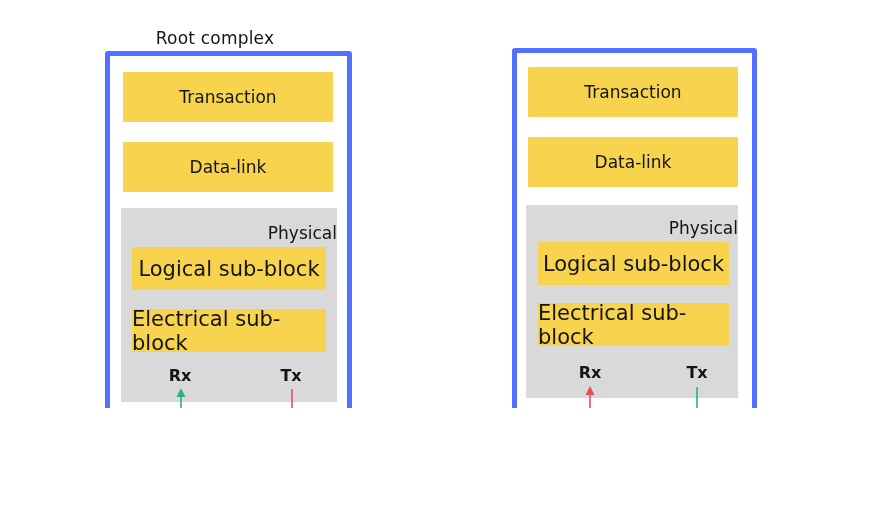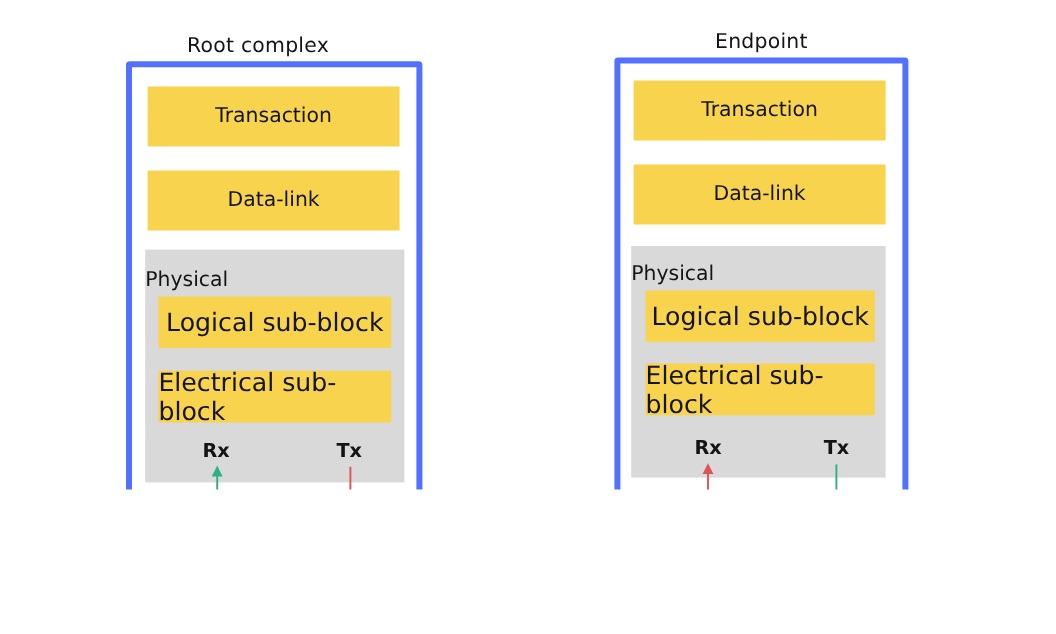--- a/index.html
+++ b/index.html
@@ -46,21 +46,21 @@
     border-radius: 1px;
   }
   .physical {
     position: absolute;
     background: var(--physical-gray);
   }
   .physical-label {
     position: absolute;
     left: 0;
     width: 100%;
-    text-align: left;
+    text-align: right;
     font-size: 17px;
   }
   .subblock {
     position: absolute;
     background: var(--layer-yellow);
     display: flex;
     align-items: center;
     justify-content: center;
     font-size: 21px;
     border-radius: 1px;
@@ -128,21 +128,20 @@
     <div class="subblock rc-logical">
       <span>Logical sub-block</span>
     </div>
     <div class="subblock rc-electrical">
       <span>Electrical sub-block</span>
     </div>
     <div class="port rc-rx">Rx</div>
     <div class="port rc-tx">Tx</div>
   </div>
 
-  <div class="node-title ep-title">Endpoint</div>
 
   <div class="node-box ep-box"></div>
 
   <div class="layer ep-transaction">
     <span>Transaction</span>
   </div>
 
   <div class="layer ep-datalink">
     <span>Data-link</span>
   </div>

